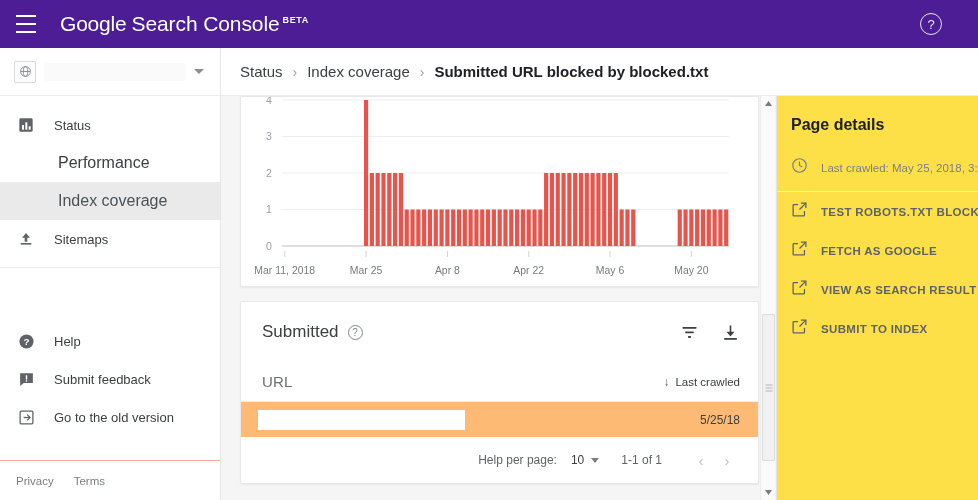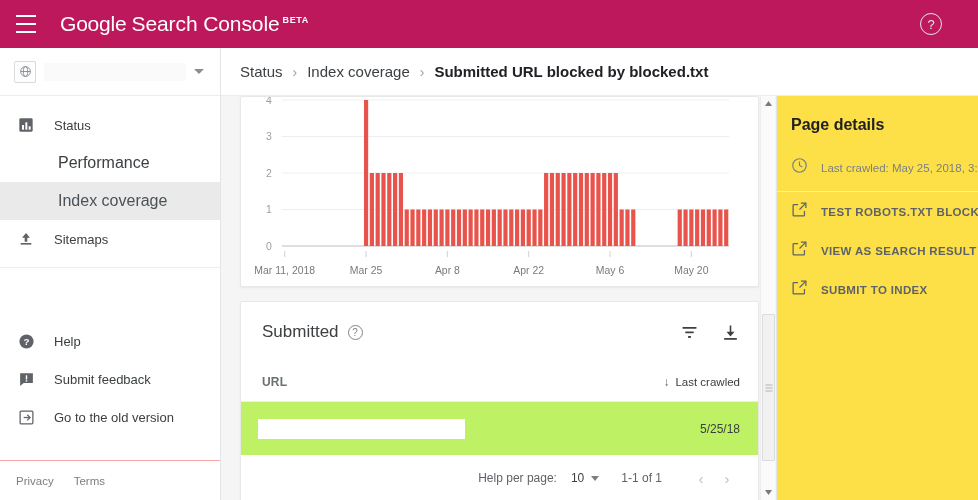--- a/index.html
+++ b/index.html
@@ -7,21 +7,21 @@
     width: 978px; height: 500px;
     overflow: hidden;
     font-family: "Liberation Sans", sans-serif;
     background: #ffffff;
   }
   #app { position: relative; width: 978px; height: 500px; }
 
   
   .topbar {
     position: absolute; top: 0; left: 0; width: 978px; height: 48px;
-    background: #be185d; display: flex; align-items: center;
+    background: #4c1d95; display: flex; align-items: center;
   }
   .hamburger {
     width: 24px; height: 18px; margin-left: 16px; margin-right: 20px;
     display: flex; flex-direction: column; justify-content: space-between;
     cursor: pointer;
   }
   .hamburger span { display: block; height: 2px; background: #ffffff; width: 20px; }
   .brand { display: flex; align-items: baseline; color: #ffffff; }
   .brand-google {
     font-size: 21px; font-weight: 500; letter-spacing: -0.2px;
@@ -117,30 +117,30 @@
     color: #80868b; font-size: 10px; display: flex; align-items: center;
     justify-content: center; margin-left: 9px; cursor: pointer; flex: 0 0 auto;
   }
   .head-spacer { flex: 1 1 auto; }
   .head-icon { margin-left: 22px; cursor: pointer; display: flex; align-items: center; }
 
   .table-head {
     height: 40px; display: flex; align-items: center;
     padding: 0 18px 0 21px; border-bottom: 1px solid #eeeeee;
   }
-  .th-url { font-size: 12px; color: #6b7073; letter-spacing: 0.2px; font-weight: bold; }
+  .th-url { font-size: 15px; color: #6b7073; letter-spacing: 0.2px; }
   .th-crawled {
     margin-left: auto; font-size: 11.5px; color: #3c4043;
     display: flex; align-items: center; gap: 6px; cursor: pointer;
   }
   .sort-arrow { font-size: 12px; color: #5f6368; }
 
   .table-row {
-    height: 53px; display: flex; align-items: center;
-    padding: 0 18px 0 17px; background: #bef264; cursor: pointer;
+    height: 35px; display: flex; align-items: center;
+    padding: 0 18px 0 17px; background: #fdba74; cursor: pointer;
   }
   .redacted-url { width: 207px; height: 20px; background: #ffffff; }
   .row-date { margin-left: auto; font-size: 12px; color: #3c4043; }
 
   .pagination {
     height: 46px; display: flex; align-items: center; justify-content: flex-end;
     padding-right: 18px; font-size: 12px; color: #5f6368; gap: 0;
   }
   .rpp-label { margin-right: 14px; }
   .rpp-value { margin-right: 7px; color: #3c4043; }
@@ -484,20 +484,30 @@
       <span class="ext-icon">
         <svg width="17" height="17" viewBox="0 0 24 24" fill="none" stroke="#5f6368" stroke-width="1.8">
             <path d="M14 3h7v7"></path>
             <path d="M21 3l-9 9"></path>
             <path d="M19 14v6a1 1 0 0 1-1 1H4a1 1 0 0 1-1-1V6a1 1 0 0 1 1-1h6"></path>
           </svg>
       </span>
       <span class="action-label">TEST ROBOTS.TXT BLOCKING</span>
     </div>
 
+    <div class="action-row">
+      <span class="ext-icon">
+        <svg width="17" height="17" viewBox="0 0 24 24" fill="none" stroke="#5f6368" stroke-width="1.8">
+            <path d="M14 3h7v7"></path>
+            <path d="M21 3l-9 9"></path>
+            <path d="M19 14v6a1 1 0 0 1-1 1H4a1 1 0 0 1-1-1V6a1 1 0 0 1 1-1h6"></path>
+          </svg>
+      </span>
+      <span class="action-label">FETCH AS GOOGLE</span>
+    </div>
 
     <div class="action-row">
       <span class="ext-icon">
         <svg width="17" height="17" viewBox="0 0 24 24" fill="none" stroke="#5f6368" stroke-width="1.8">
             <path d="M14 3h7v7"></path>
             <path d="M21 3l-9 9"></path>
             <path d="M19 14v6a1 1 0 0 1-1 1H4a1 1 0 0 1-1-1V6a1 1 0 0 1 1-1h6"></path>
           </svg>
       </span>
       <span class="action-label">VIEW AS SEARCH RESULT</span>

